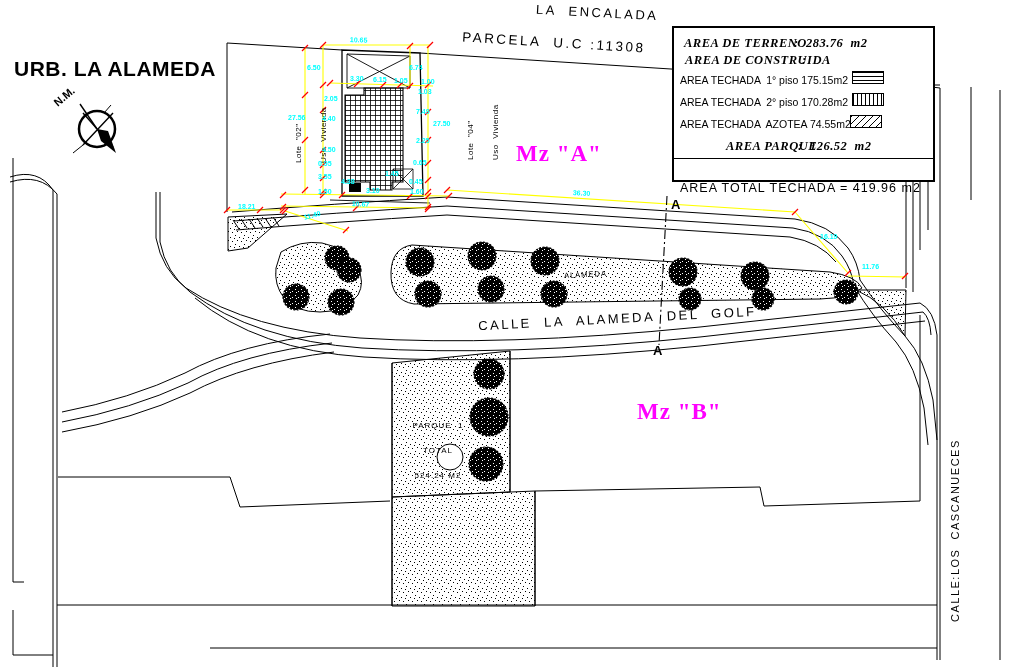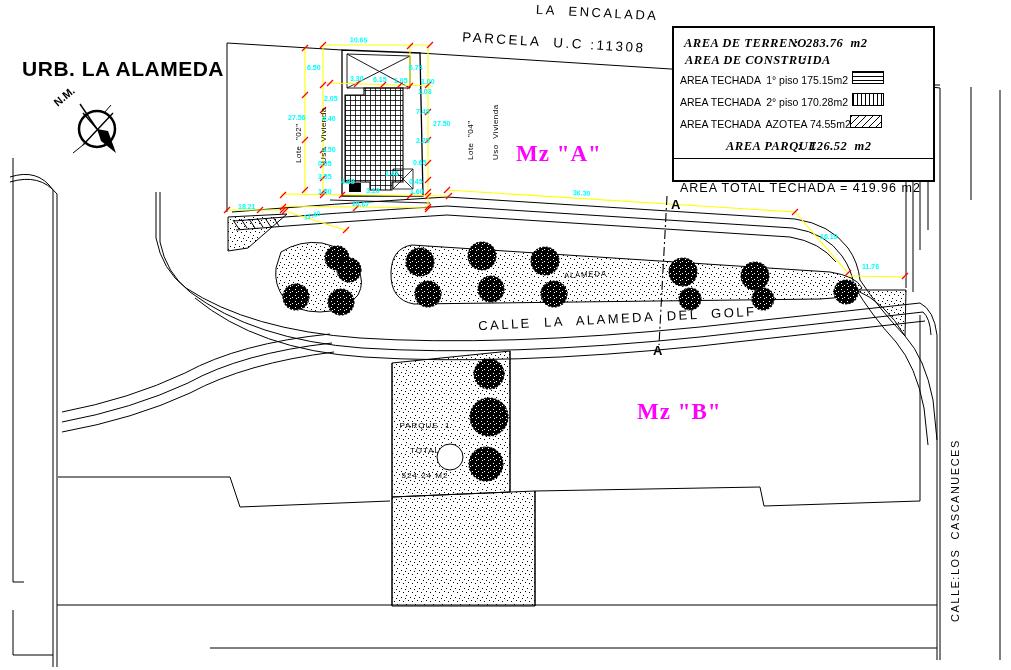--- a/index.html
+++ b/index.html
@@ -1,20 +1,20 @@
 <!DOCTYPE html>
 <html><head>
 <meta charset="utf-8">
 <style>
   html,body{margin:0;padding:0;background:#fff;}
   #stage{position:relative;width:1011px;height:670px;background:#fff;overflow:hidden;
          font-family:"Liberation Sans",sans-serif;color:#000;}
   #planSvg{position:absolute;left:0;top:0;}
   .txt{position:absolute;white-space:pre;line-height:1.05;}
-  .t-title{font-size:21px;font-weight:bold;text-align:right;letter-spacing:.5px;}
+  .t-title{font-size:21px;font-weight:bold;text-align:left;letter-spacing:.5px;}
   .t-street{font-size:13px;letter-spacing:2.5px;}
   .t-street-sm{font-size:7.5px;letter-spacing:1px;}
   .t-lot{font-size:8px;letter-spacing:.5px;transform-origin:0 0;transform:rotate(-90deg);}
   .t-park{font-size:8px;letter-spacing:1px;text-align:center;}
   .t-mz{font-family:"Liberation Serif",serif;font-weight:bold;font-size:23px;color:#ff00ff;letter-spacing:1px;}
   .t-sec{font-size:13px;font-weight:bold;}
   .t-nm{font-size:11px;font-weight:bold;transform-origin:0 0;transform:rotate(-40deg);}
   .dim{position:absolute;font-size:7px;font-weight:bold;color:#00ffff;white-space:pre;transform-origin:0 0;}
   
   .legend{position:absolute;left:672px;top:26px;width:218px;height:152px;border:2px solid #000;
@@ -245,21 +245,21 @@
   </div>
   <div class="txt t-lot" style="left:450px;top:160px;">
     <div>Lote  "04"</div>
     <div>Uso  Vivienda</div>
   </div>
 
   <div class="txt t-street-sm" style="left:564px;top:271px;transform:rotate(-3deg);">ALAMEDA</div>
 
   <div class="txt t-street" style="left:478px;top:312px;transform:rotate(-3deg);">CALLE  LA  ALAMEDA  DEL  GOLF</div>
 
-  <div class="txt t-park" style="left:392px;top:405px;width:66px;">
+  <div class="txt t-park" style="left:405px;top:405px;width:66px;">
     <div>PARQUE  1</div>
     <div>TOTAL</div>
     <div>524.24 M2</div>
   </div>
 
 
   <div class="txt" style="left:950px;top:622px;transform-origin:0 0;transform:rotate(-90deg);
        font-size:11px;letter-spacing:1.5px;white-space:pre;">CALLE:LOS  CASCANUECES</div>
 
   <div class="txt t-sec" style="left:671px;top:198px;">A</div>

